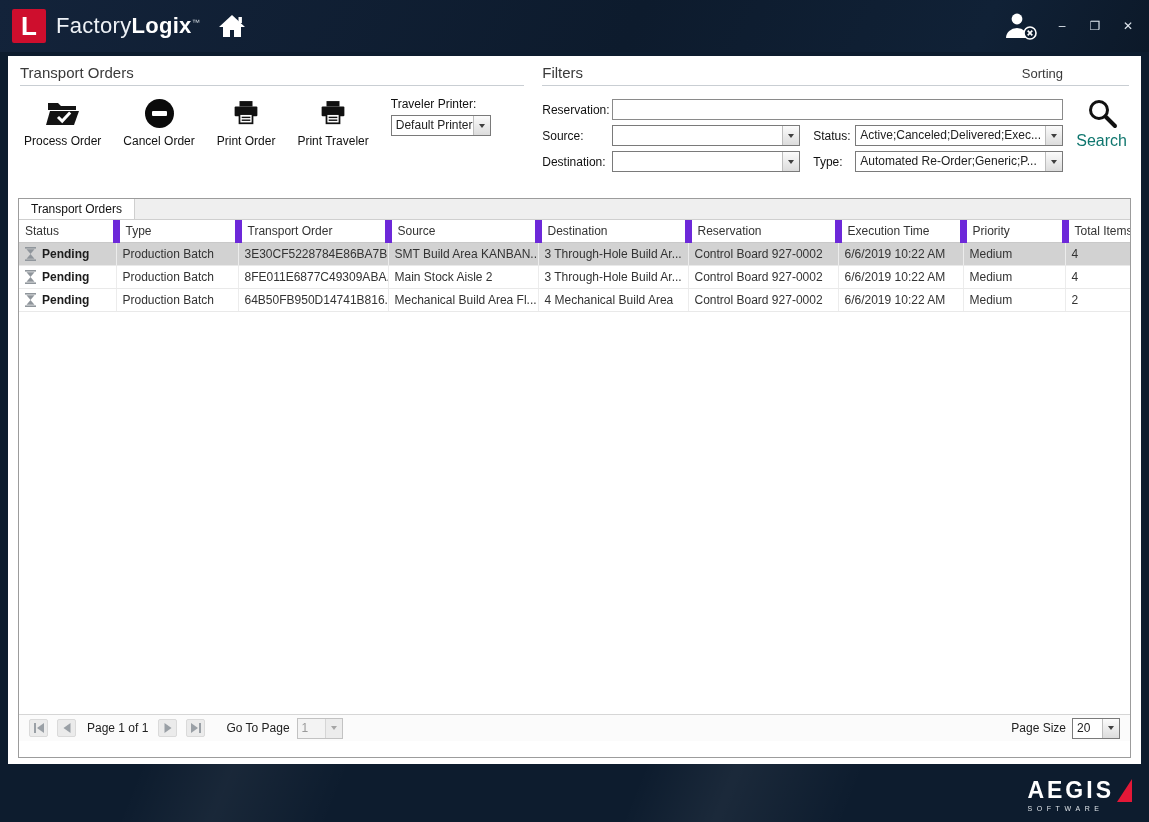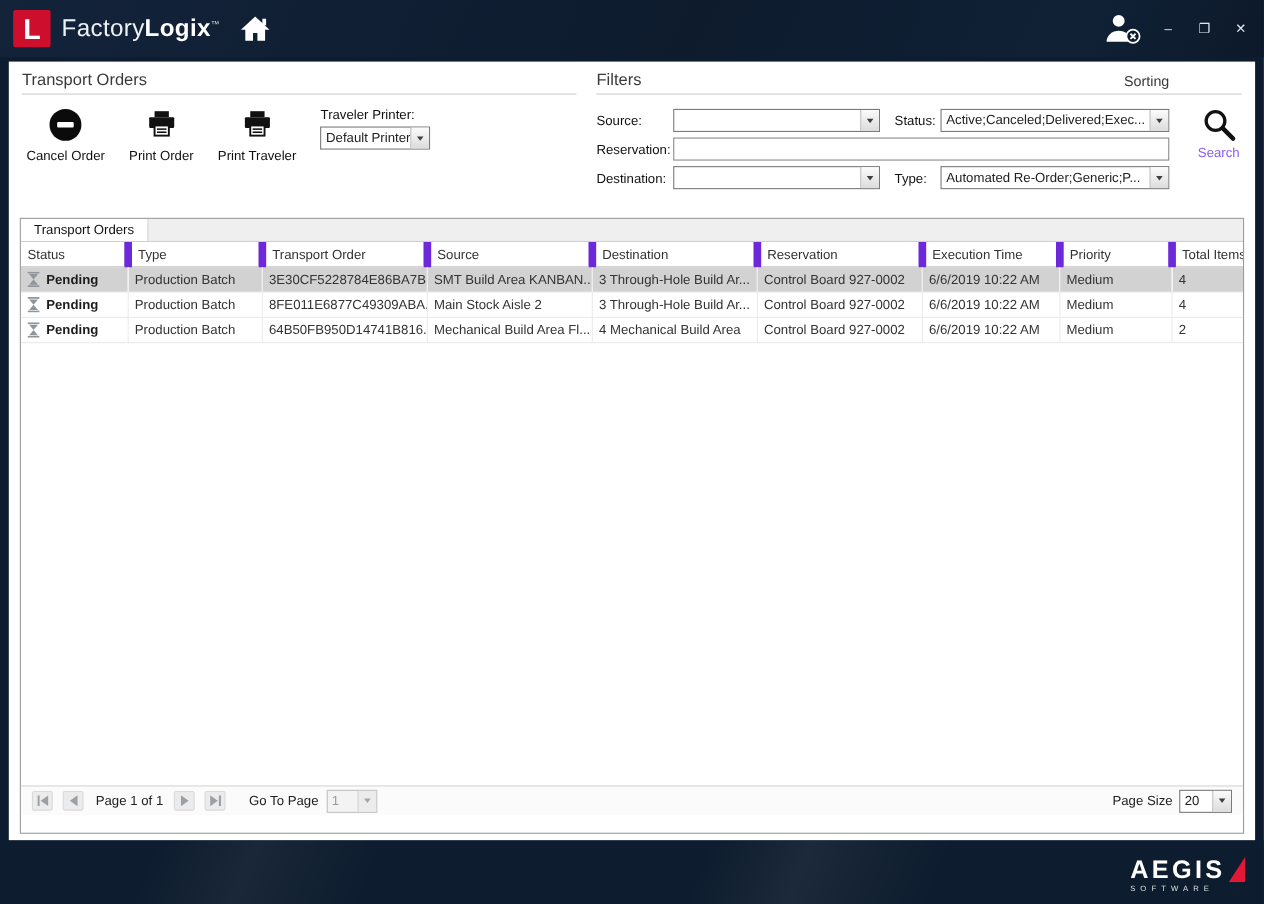--- a/index.html
+++ b/index.html
@@ -59,21 +59,21 @@
   .f-rows { margin-top: 13px; margin-right: 66px; }
   .f-row { display: flex; align-items: center; margin-bottom: 5px; height: 21px; }
   .f-label { width: 70px; font-size: 12px; color: #111; }
   .f-input { flex: 1; height: 21px; border: 1px solid #8a8a8a; font-size: 12px; padding: 0 4px;
     font-family: "Liberation Sans", sans-serif; }
   .combo.w-fixed { width: 188px; }
   .f-label2 { width: 42px; margin-left: 13px; font-size: 12px; color: #111; }
   .combo.grow { flex: 1; }
   .search-block { position: absolute; right: 2px; top: 33px; display: flex; flex-direction: column;
     align-items: center; cursor: pointer; }
-  .search-block .lbl { font-size: 12px; color: #8b5cf6; margin-top: 3px; }
+  .search-block .lbl { font-size: 16px; color: #0f766e; margin-top: 3px; }
 
   
   .table-region { position: absolute; left: 10px; right: 10px; top: 142px; bottom: 6px;
     border: 1px solid #9c9c9c; background: #fff; overflow: hidden; }
   .tab-strip { height: 21px; background: #efefef; border-bottom: 1px solid #cfcfcf; display: flex; }
   .tab { padding: 0 12px; display: flex; align-items: center; background: #fff; border-right: 1px solid #cfcfcf;
     font-size: 12px; color: #111; }
   table { width: 100%; border-collapse: collapse; table-layout: fixed; }
   th { font-weight: normal; font-size: 12px; text-align: left; color: #333; padding: 4px 6px;
     border-right: 7px solid #6d28d9; border-bottom: 1px solid #c9c9c9; background: #fff;
@@ -139,20 +139,30 @@
   <div class="panel">
     <div class="top">
 
       <div class="pane-left">
         <div class="sec-title">Transport Orders</div>
 
 
         <div class="toolbar">
           <div class="tool">
             <span class="ic">
+              <svg width="33" height="27" viewBox="0 0 33 27">
+                <path d="M2 3h10l3 3h15v4H2Z" fill="#141414"></path>
+                <path d="M0 25 4 11h29l-5 14Z" fill="#141414"></path>
+                <path d="M12 17l4.2 4 8-8.5" stroke="#fff" stroke-width="3" fill="none"></path>
+              </svg>
+            </span>
+            <span class="lbl">Process Order</span>
+          </div>
+          <div class="tool">
+            <span class="ic">
               <span class="cancel-circle">
                   <i></i>
                 </span>
             </span>
             <span class="lbl">Cancel Order</span>
           </div>
           <div class="tool">
             <span class="ic">
               <svg width="26" height="24" viewBox="0 0 24 22">
                 <rect x="6" y="0" width="12" height="5" fill="#111"></rect>
@@ -189,38 +199,38 @@
       </div>
 
       <div class="pane-right">
         <div class="sec-title-row">
           <span class="t">Filters</span>
           <span class="sorting">Sorting</span>
         </div>
 
         <div class="f-rows">
           <div class="f-row">
+            <span class="f-label">Reservation:</span>
+            <input class="f-input" type="text" value="" style="">
+          </div>
+          <div class="f-row">
             <span class="f-label">Source:</span>
             <div class="combo w-fixed">
               <span class="txt"></span>
               <span class="arw">
                   <i></i>
                 </span>
             </div>
             <span class="f-label2">Status:</span>
             <div class="combo grow">
               <span class="txt">Active;Canceled;Delivered;Exec...</span>
               <span class="arw">
                   <i></i>
                 </span>
             </div>
-          </div>
-          <div class="f-row">
-            <span class="f-label">Reservation:</span>
-            <input class="f-input" type="text" value="" style="">
           </div>
           <div class="f-row">
             <span class="f-label">Destination:</span>
             <div class="combo w-fixed">
               <span class="txt"></span>
               <span class="arw">
                   <i></i>
                 </span>
             </div>
             <span class="f-label2">Type:</span>

